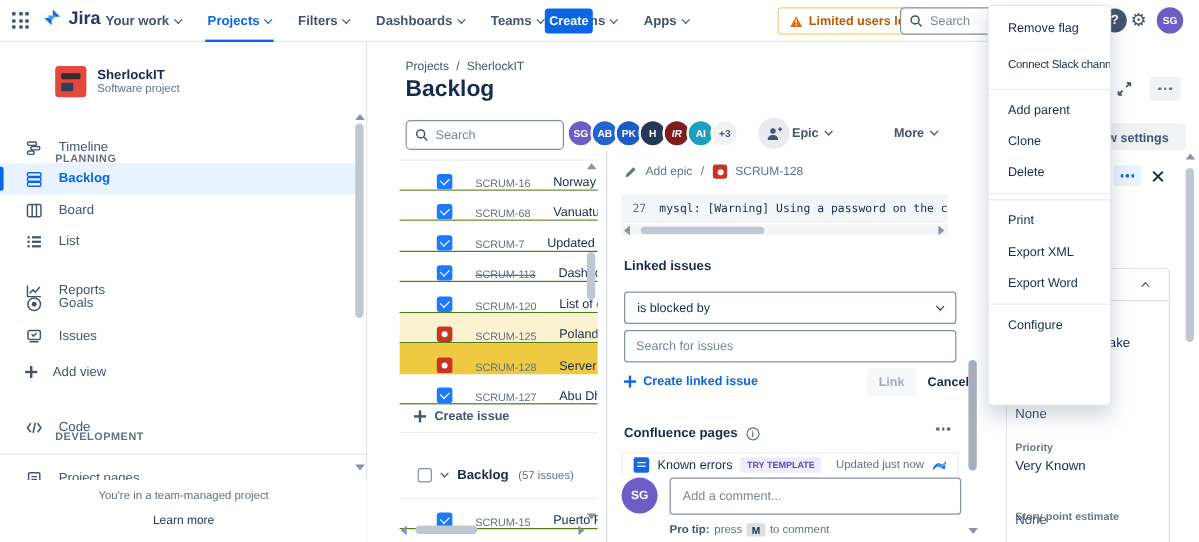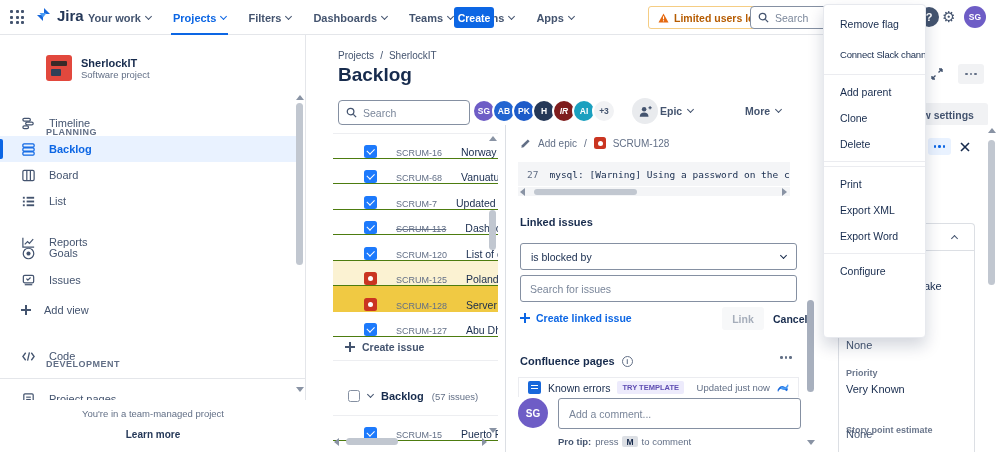--- a/index.html
+++ b/index.html
@@ -37,21 +37,21 @@
   .proj-name { font-size:11px; font-weight:bold; color:#172B4D; }
   .proj-type { font-size:9.5px; color:#626F86; }
   .side-label { left:46px; font-size:9px; font-weight:bold; color:#626F86; letter-spacing:.5px;margin-top:32px; }
   .side-item { left:0; width:296px; height:26px; display:flex; align-items:center; gap:13px; padding-left:21px; font-size:11px; color:#44546F; cursor:pointer; }
   .side-item svg { flex:0 0 auto; }
   .side-item.sel { background:#E9F2FF; color:#0C66E4; font-weight:bold; }
   .side-item.sel::before { content:""; position:absolute; left:0; top:3px; bottom:3px; width:3px; background:#0C66E4; border-radius:0 2px 2px 0; }
   .side-div { left:0; width:306px; border-top:1px solid #E4E6EA; }
   .side-footer { left:0; top:365px; width:306px; height:52px; background:#fff; text-align:center; z-index:3; }
   .side-footer .t1 { font-size:9.5px; color:#626F86; margin-top:8px; }
-  .side-footer .t2 { font-size:10px; font-weight:bold; color:#253858; margin-top:10px; cursor:pointer; }
+  .side-footer .t2 { font-size:10px; font-weight:normal; color:#253858; margin-top:10px; cursor:pointer; }
   .sb-thumb { background:#C1C7D0; border-radius:4px; position:absolute; cursor:pointer; }
   .arr { width:0; height:0; position:absolute; cursor:pointer; }
   .arr.up    { border-left:4px solid transparent; border-right:4px solid transparent; border-bottom:5px solid #8993A4; }
   .arr.down  { border-left:4px solid transparent; border-right:4px solid transparent; border-top:5px solid #8993A4; }
   .arr.left  { border-top:4px solid transparent; border-bottom:4px solid transparent; border-right:5px solid #8993A4; }
   .arr.right { border-top:4px solid transparent; border-bottom:4px solid transparent; border-left:5px solid #8993A4; }
 
   
   .breadcrumb { left:338px; top:50px; font-size:10px; color:#44546F; display:flex; gap:6px; }
   .breadcrumb span { cursor:pointer; }

